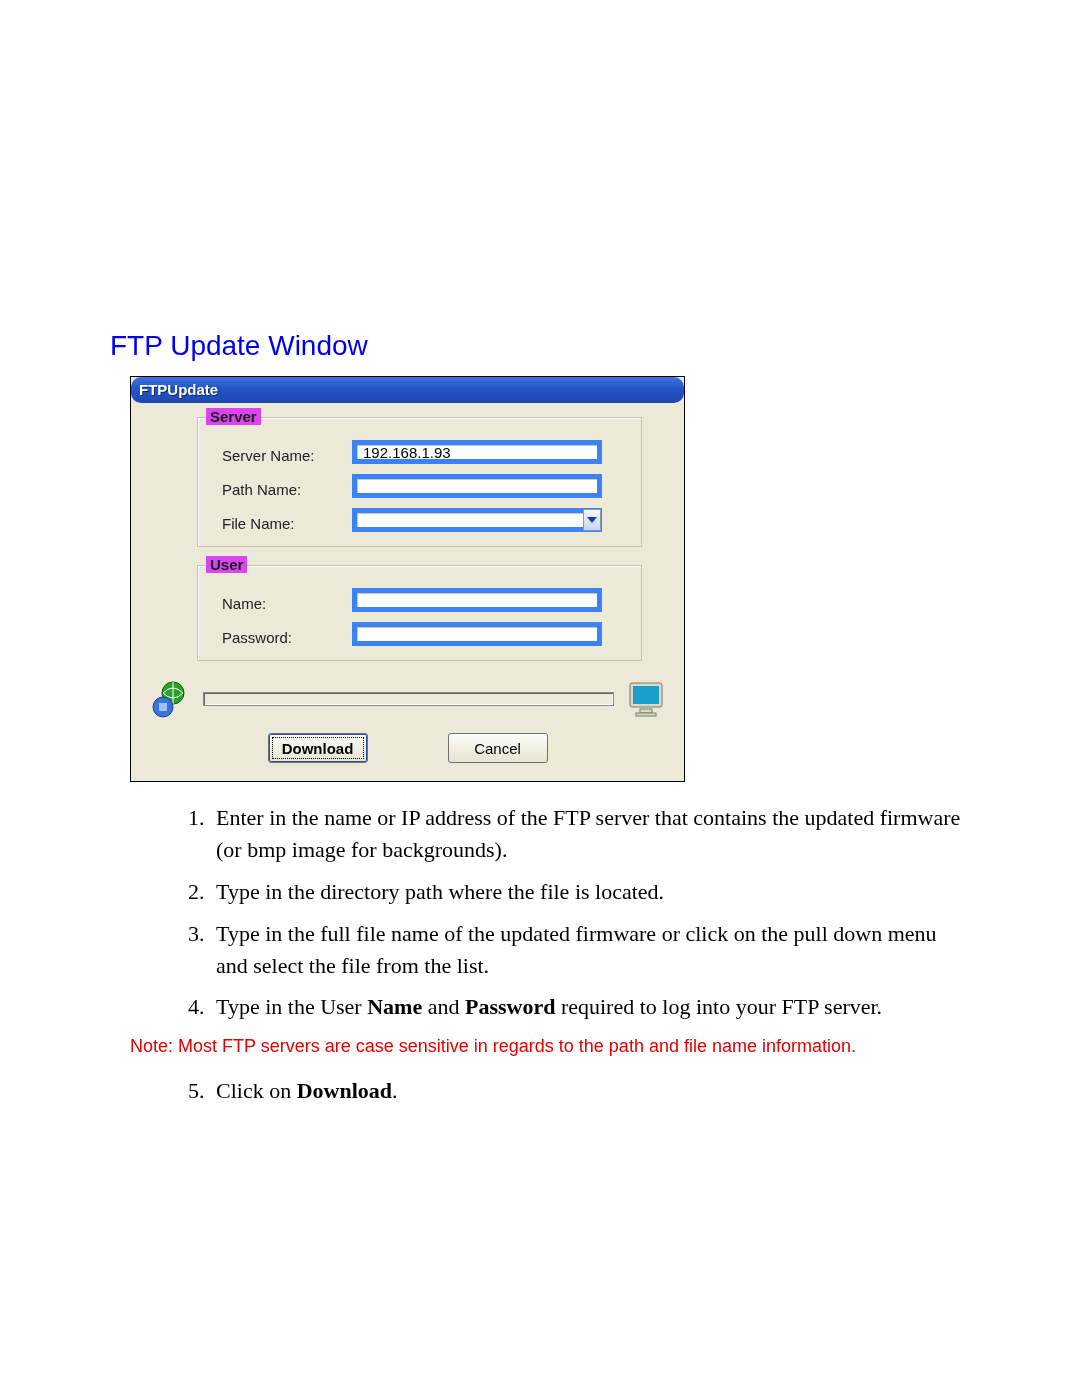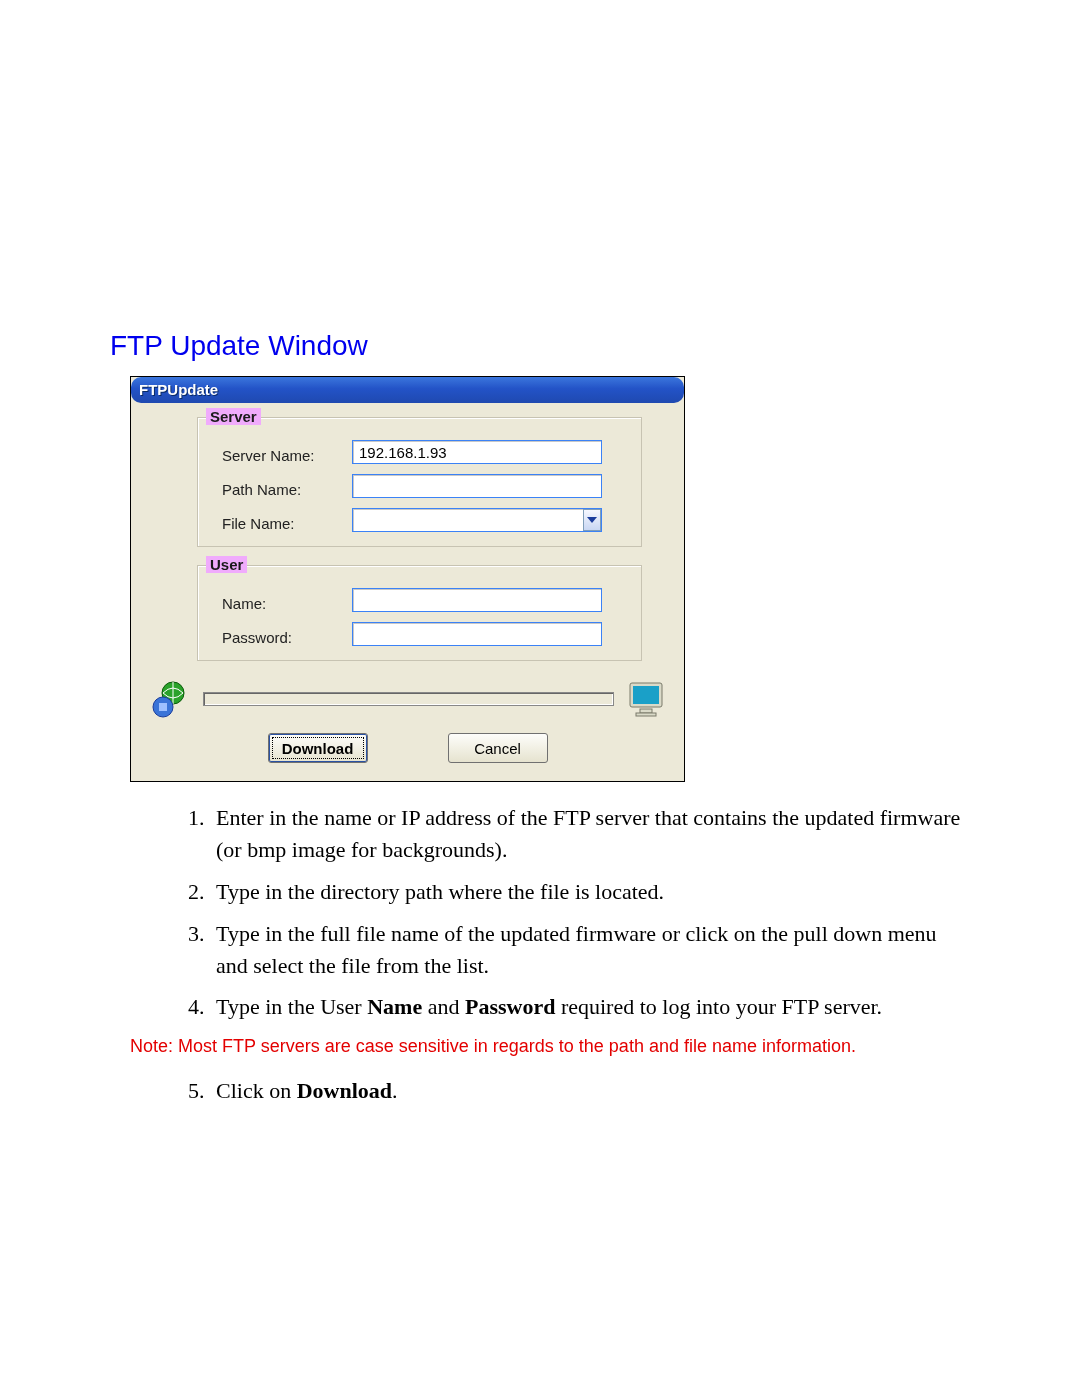--- a/index.html
+++ b/index.html
@@ -54,21 +54,21 @@
     margin: 0 0 18px 48px;
     padding: 22px 14px 14px 14px;
     width: 445px;
     box-sizing: border-box;
   }
   fieldset.group legend {
     position: absolute;
     top: -10px;
     left: 8px;
     padding: 0 4px;
-    background: #f0abfc;
+    background: #d946ef;
     font-weight: bold;
     font-size: 15px;
     color: #1a1a1a;
   }
 
   .field-row {
     display: flex;
     align-items: flex-end;
     margin-bottom: 10px;
   }
@@ -83,21 +83,21 @@
   .field-input {
     flex: 0 0 250px;
   }
   .text-input, .combo-input {
     width: 250px;
     height: 24px;
     box-sizing: border-box;
     padding: 0 6px;
     font-size: 15px;
     background: #fff;
-    border: 1px solid #3b82f6;
+    border: 5px solid #3b82f6;
     box-shadow: inset 1px 1px 0 #c8c8c8;
   }
   .combo-wrap {
     position: relative;
     width: 250px;
     height: 24px;
   }
   .combo-input {
     padding-right: 22px;
   }

